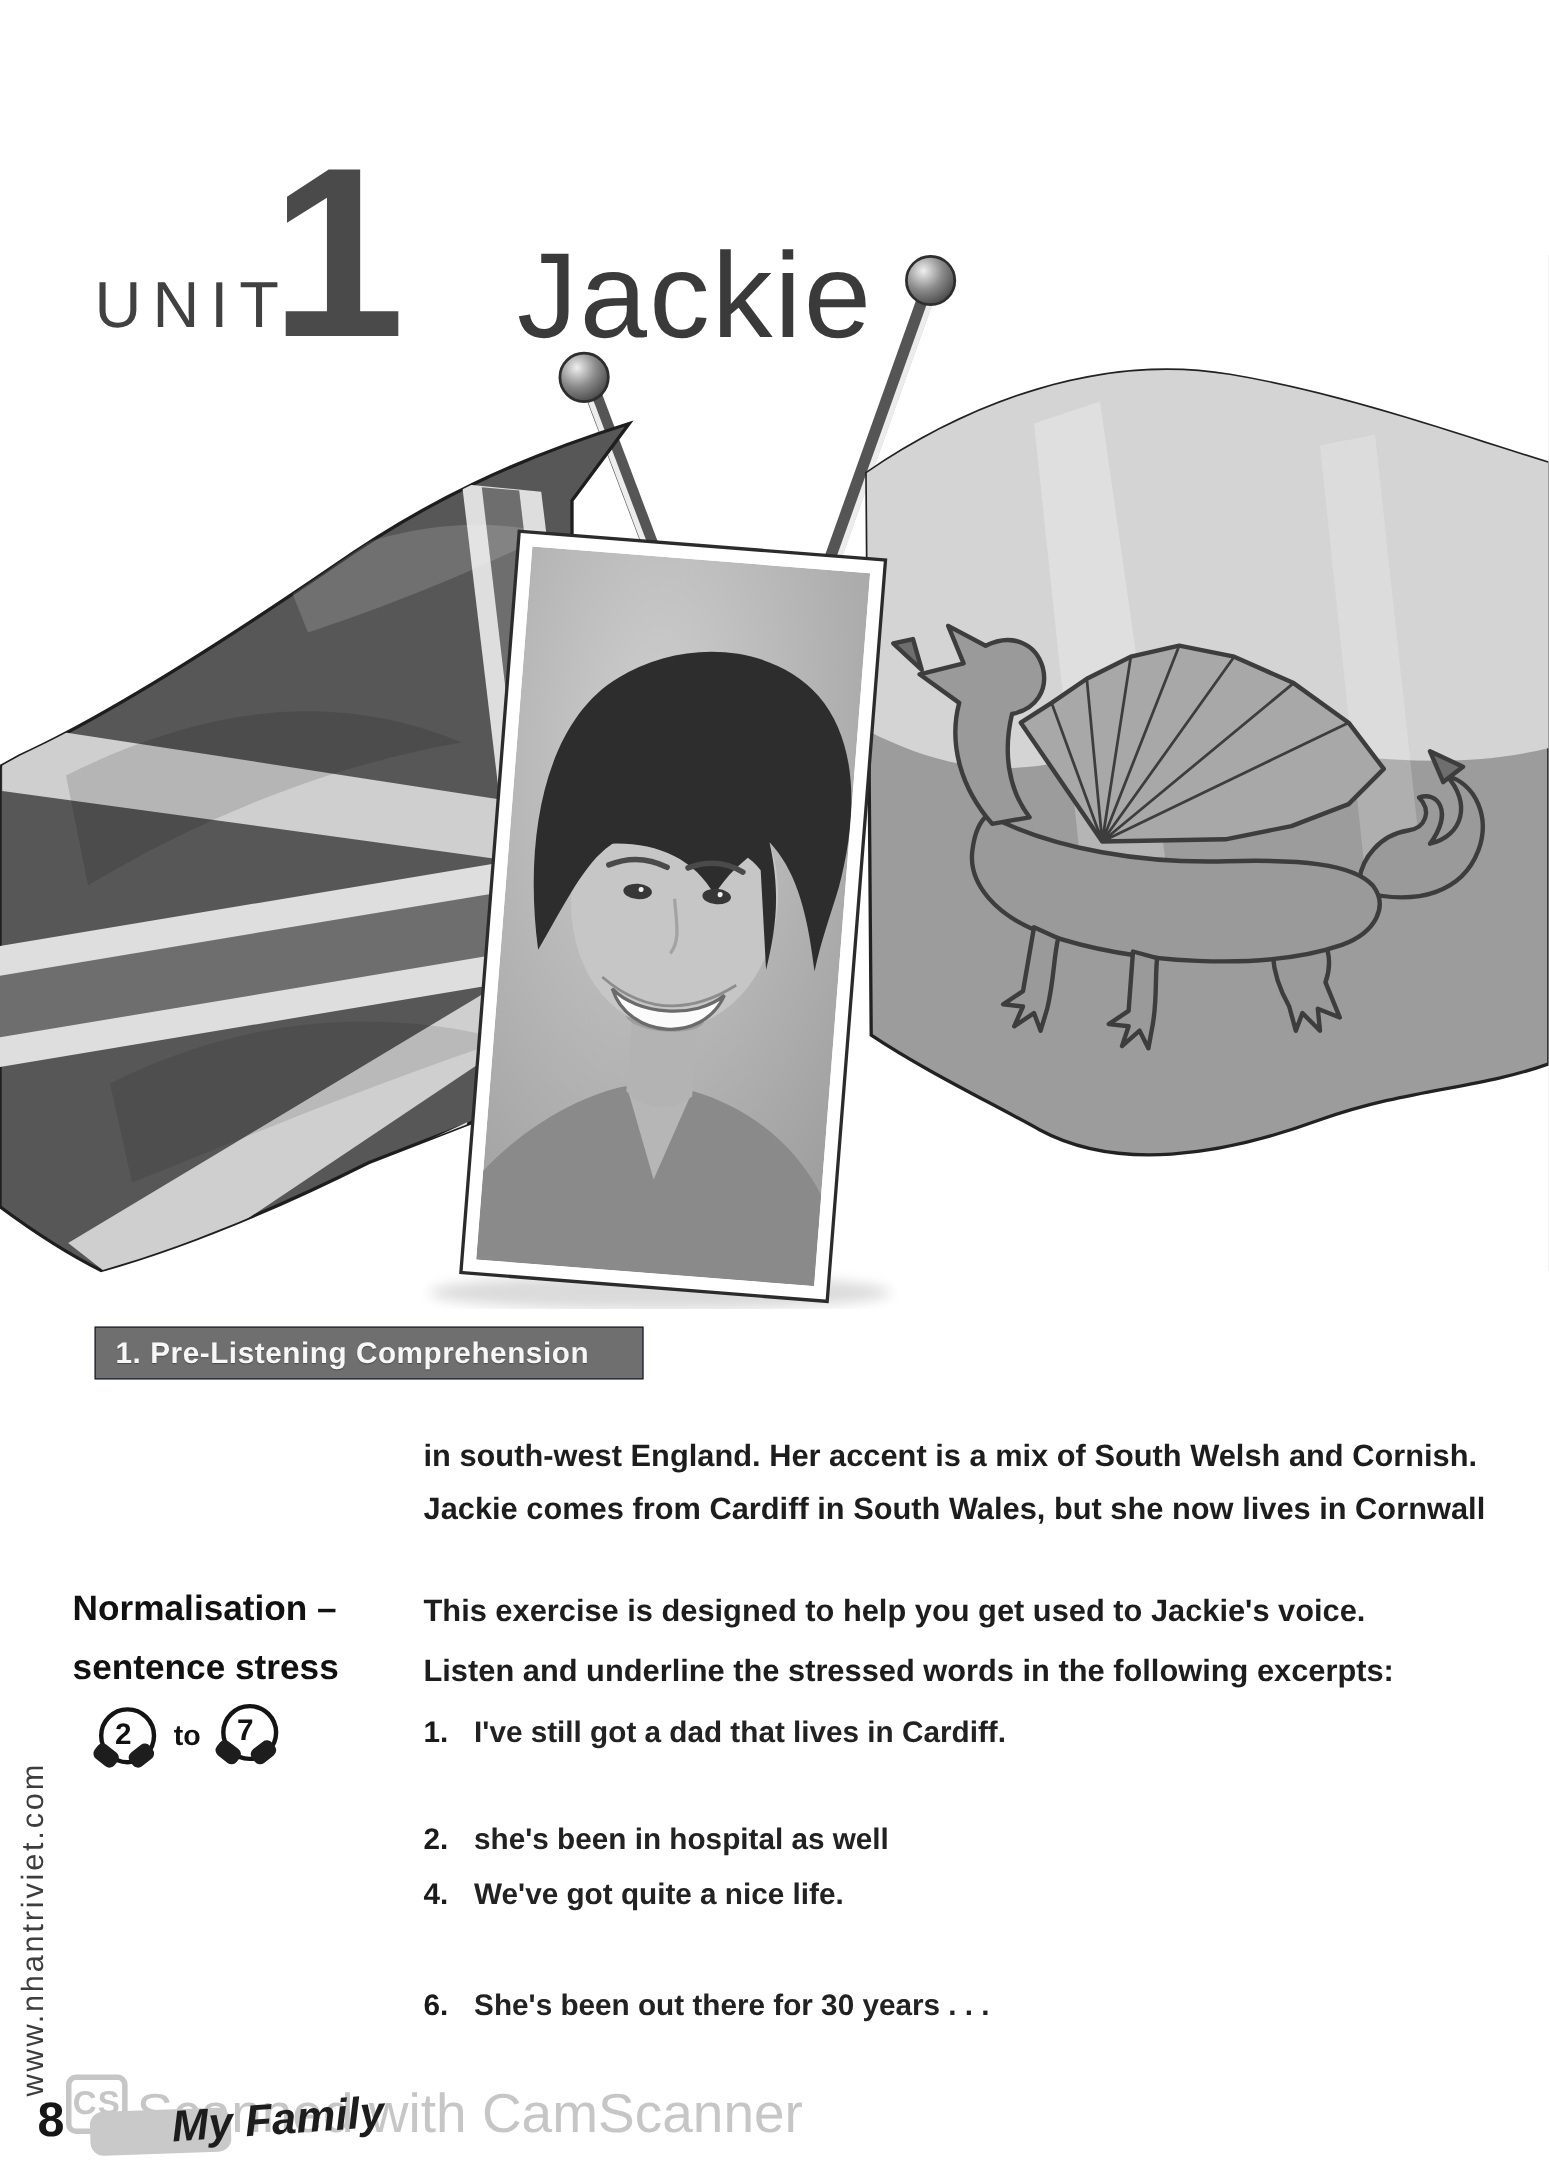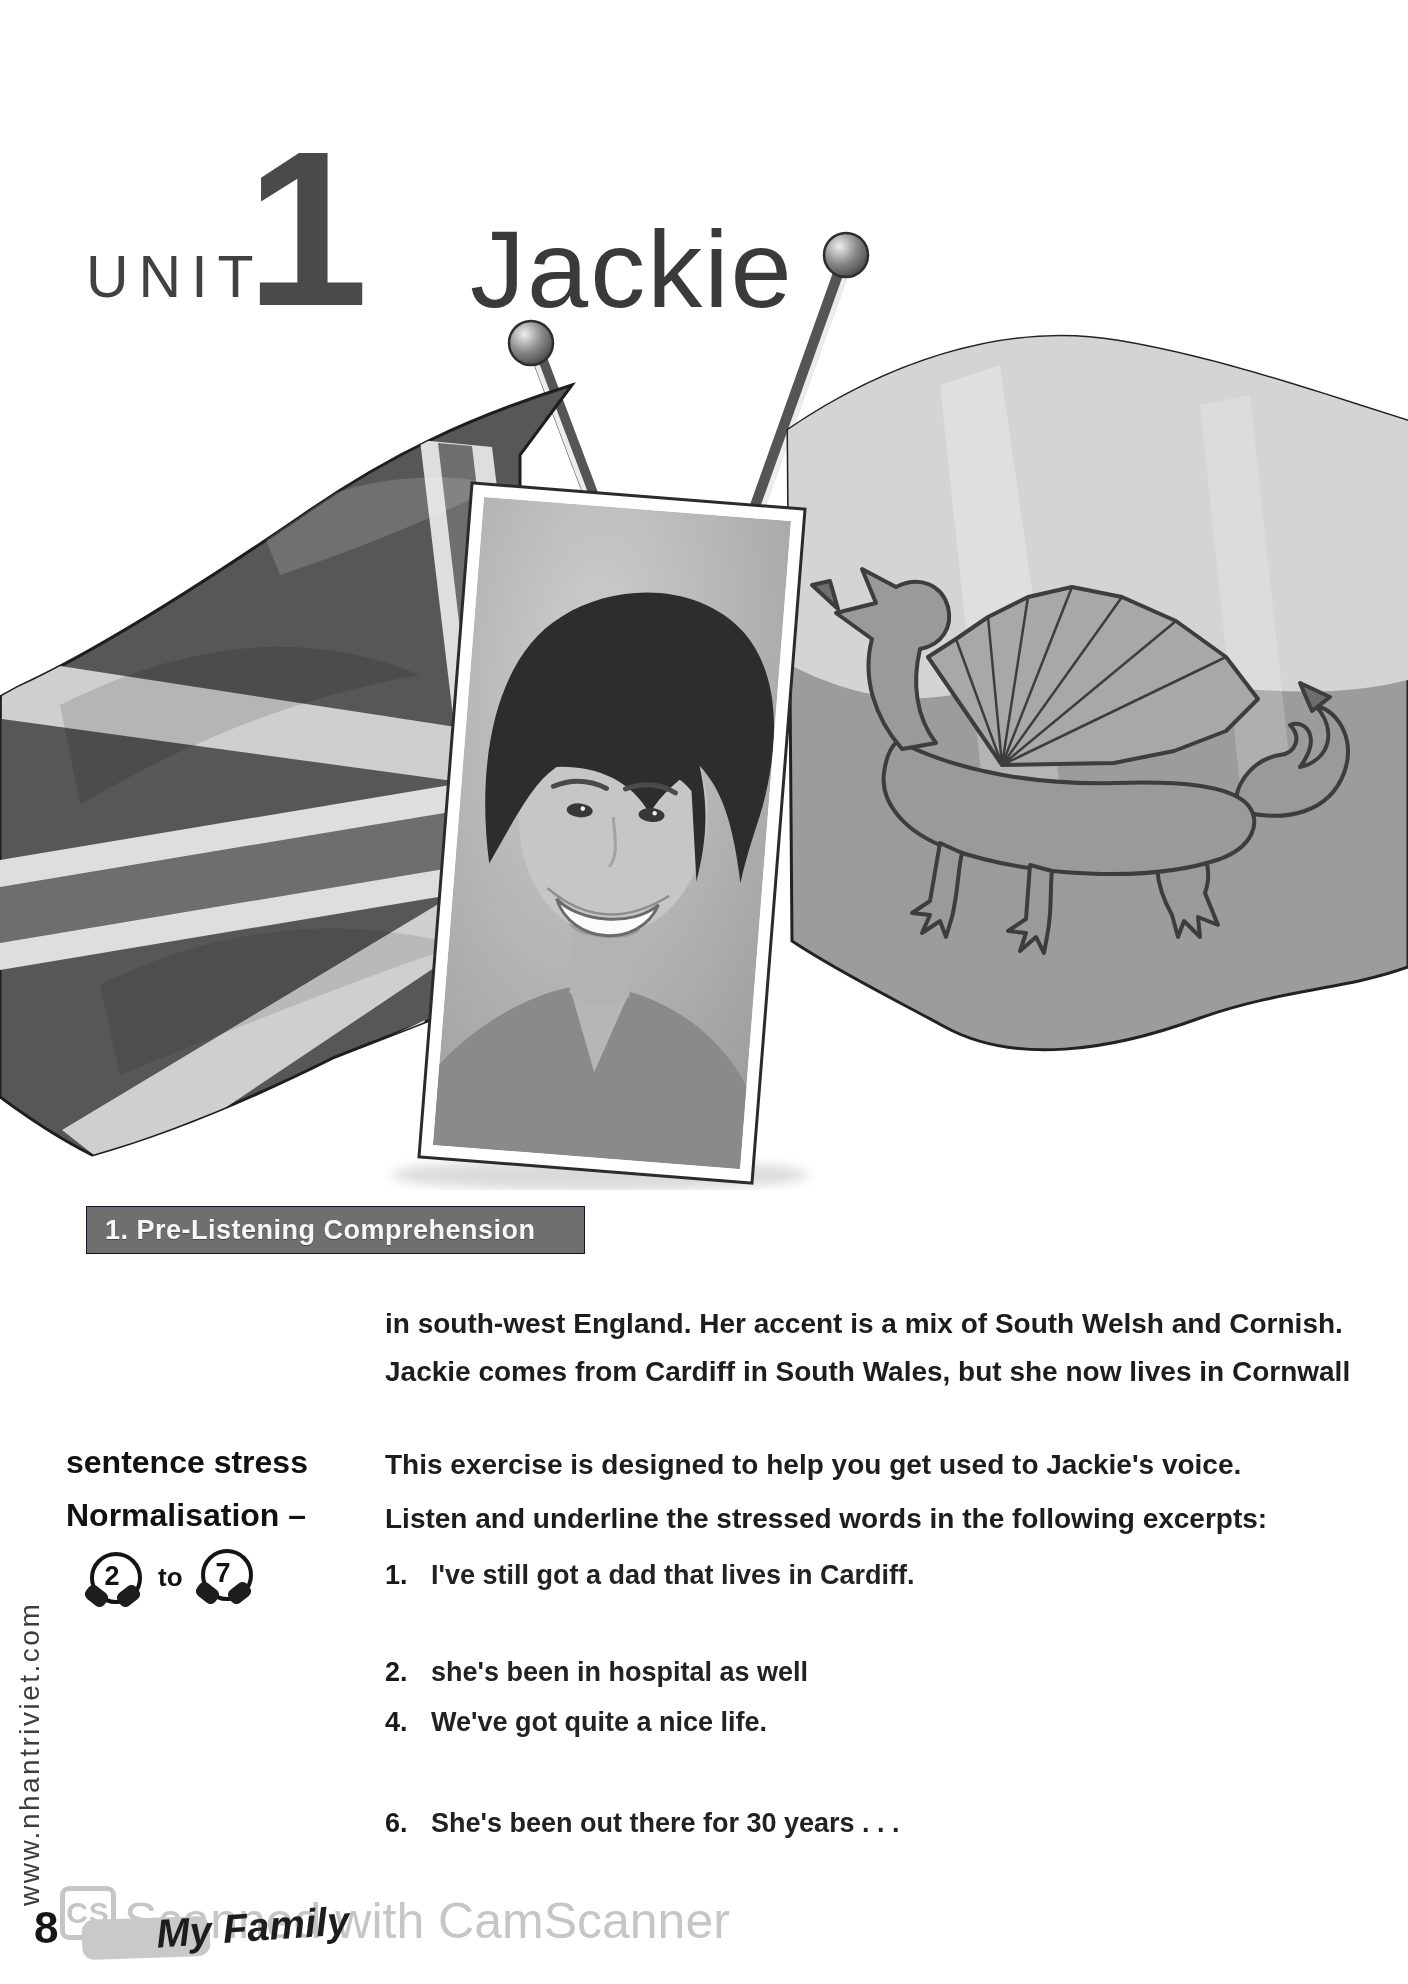--- a/index.html
+++ b/index.html
@@ -180,22 +180,22 @@
   </svg>
 
   <div class="abs banner">1. Pre-Listening Comprehension</div>
 
   <div class="abs intro">
     <div>in south-west England. Her accent is a mix of South Welsh and Cornish.</div>
     <div>Jackie comes from Cardiff in South Wales, but she now lives in Cornwall</div>
   </div>
 
   <div class="abs col-heading">
+    <div>Normalisation –</div>
     <div>sentence stress</div>
-    <div>Normalisation –</div>
   </div>
 
   <div class="abs hp" style="left:86px; top:1552px;">
     <span class="band"></span>
     <span class="cup cup-l"></span>
     <span class="cup cup-r"></span>
     <span class="n">2</span>
   </div>
   <span class="abs to-word" style="left:158px; top:1562px;">to</span>
   <div class="abs hp" style="left:197px; top:1549px;">

